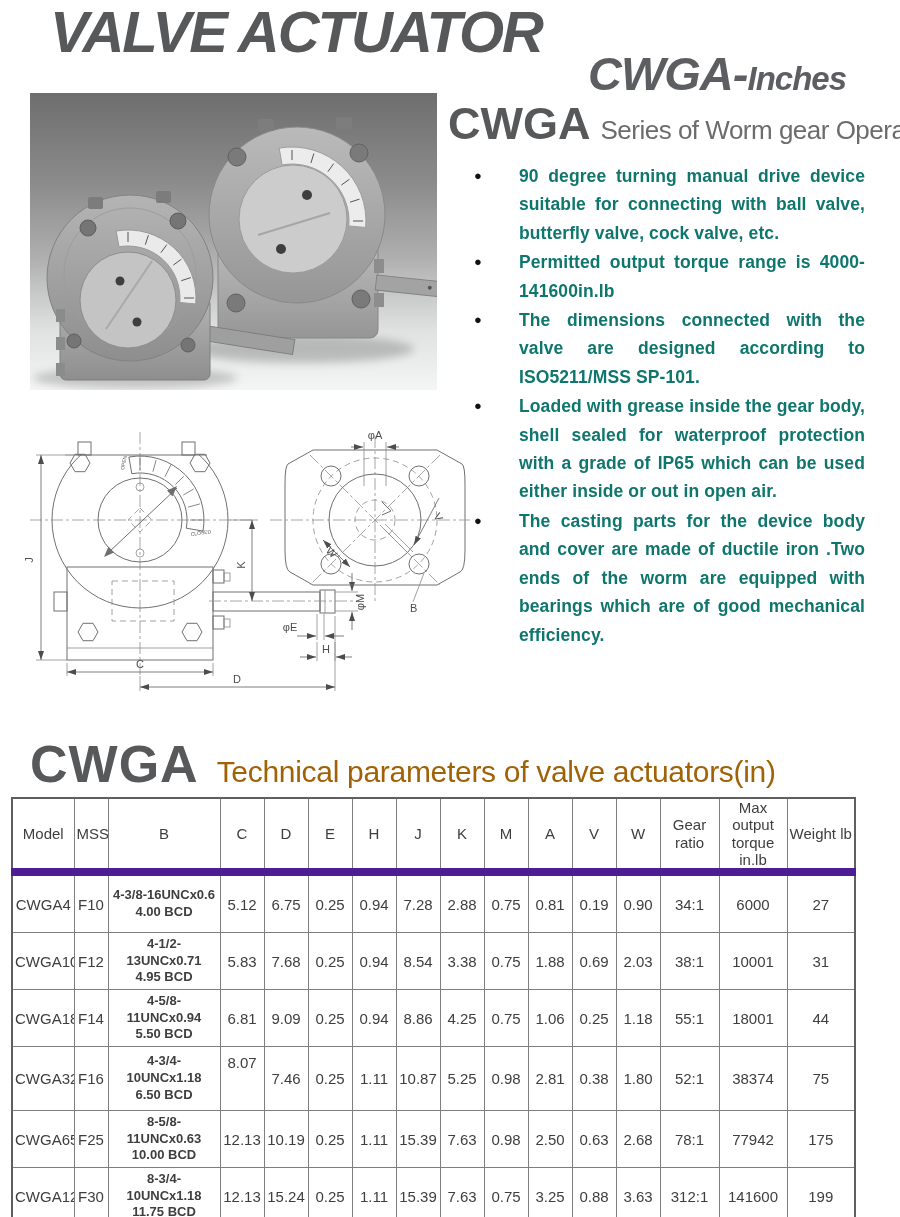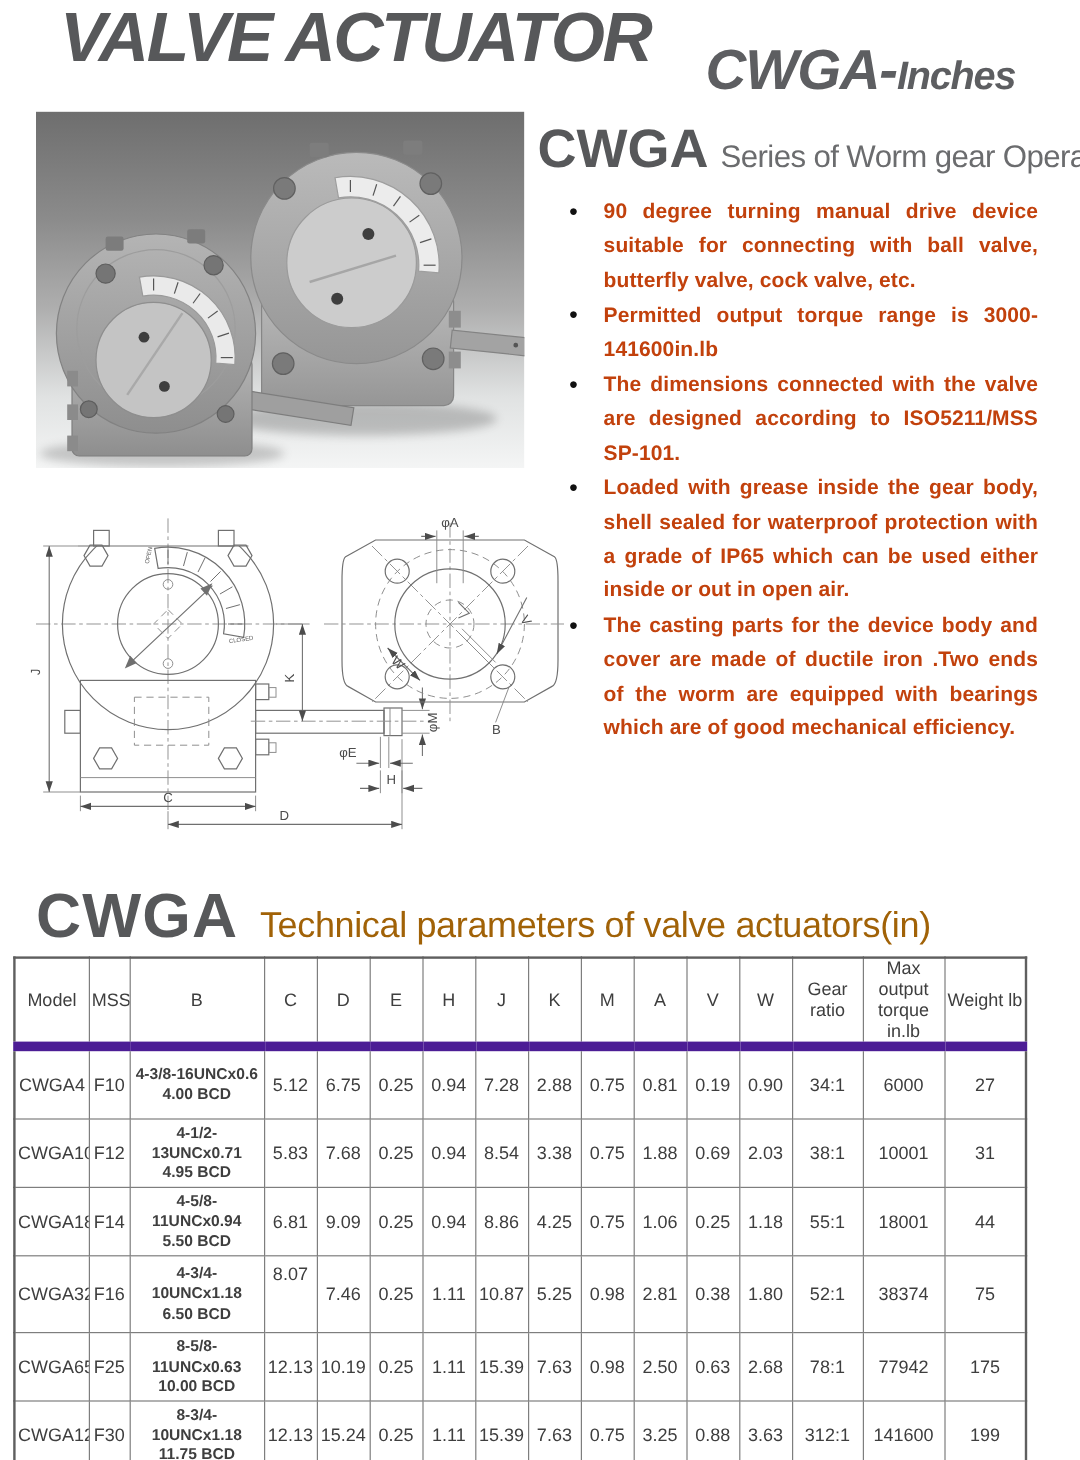--- a/index.html
+++ b/index.html
@@ -7,39 +7,39 @@
     width:900px;height:1217px;background:#ffffff;position:relative;
     font-family:"Liberation Sans",sans-serif;color:#1a1a1a;overflow:hidden;
   }
   
   .main-title{
     position:absolute;left:50px;top:-2px;
     font-size:58px;font-weight:800;font-style:italic;letter-spacing:-2px;
     color:#57585a;white-space:nowrap;
   }
   .sub-title{
-    position:absolute;left:588px;top:30px;display:flex;align-items:baseline;
+    position:absolute;left:588px;top:46px;display:flex;align-items:baseline;
     color:#5d5e61;font-style:italic;font-weight:800;white-space:nowrap;letter-spacing:-1px;
   }
   .sub-title .model{font-size:47px;}
   .sub-title .unit{font-size:33px;text-align:right;}
   
   .photo{position:absolute;left:30px;top:93px;width:407px;height:297px;}
   .photo svg{display:block;}
   
   .intro{position:absolute;left:448px;top:101px;width:417px;}
   .intro-head{display:flex;align-items:baseline;gap:10px;white-space:nowrap;}
   .intro-head .brand{font-size:45px;font-weight:bold;color:#57585a;letter-spacing:0px;line-height:1;}
   .intro-head .tagline{font-size:26px;color:#6b6c6e;letter-spacing:-0.5px;}
   .bullets{margin:16px 0 0 0;padding:0;list-style:none;}
   .bullet{display:flex;padding-left:26px;margin:0 0 1px 0;}
   .bullet .dot{flex:0 0 14px;font-size:13px;line-height:28.4px;color:#111;margin-right:15px;}
   .bullet .btxt{
-    flex:1;font-size:17.5px;font-weight:bold;line-height:28.4px;color:#c2410c;
-    text-align:justify;letter-spacing:0.1px;
+    flex:1;font-size:17.5px;font-weight:bold;line-height:28.4px;color:#0f766e;
+    text-align:justify;letter-spacing:0.1px;margin-left:16px;
   }
   
   .drawing{position:absolute;left:14px;top:424px;width:456px;height:285px;}
   .drawing svg{display:block;}
   .drawing .ln{stroke:#707070;stroke-width:1;fill:none;}
   .drawing .thin{stroke:#8a8a8a;stroke-width:0.8;fill:none;}
   .drawing .cl{stroke:#8f8f8f;stroke-width:0.8;fill:none;stroke-dasharray:12 3 3 3;}
   .drawing .dash{stroke:#8a8a8a;stroke-width:0.8;fill:none;stroke-dasharray:6 4;}
   .drawing .dim{stroke:#6f6f6f;stroke-width:0.9;fill:none;}
   .drawing text{fill:#4c4c4c;font-size:11px;font-family:"Liberation Sans",sans-serif;}
@@ -165,21 +165,21 @@
     <span class="brand">CWGA</span>
     <span class="tagline">Series of Worm gear Operators</span>
   </div>
   <ul class="bullets">
     <li class="bullet">
       <span class="dot">●</span>
       <span class="btxt">90 degree turning manual drive device suitable for connecting with ball valve, butterfly valve, cock valve, etc.</span>
     </li>
     <li class="bullet">
       <span class="dot">●</span>
-      <span class="btxt">Permitted output torque range is 3000-141600in.lb</span>
+      <span class="btxt">Permitted output torque range is 4000-141600in.lb</span>
     </li>
     <li class="bullet">
       <span class="dot">●</span>
       <span class="btxt">The dimensions connected with the valve are designed according to ISO5211/MSS SP-101.</span>
     </li>
     <li class="bullet">
       <span class="dot">●</span>
       <span class="btxt">Loaded with grease inside the gear body, shell sealed for waterproof protection with a grade of IP65 which can be used either inside or out in open air.</span>
     </li>
     <li class="bullet">

